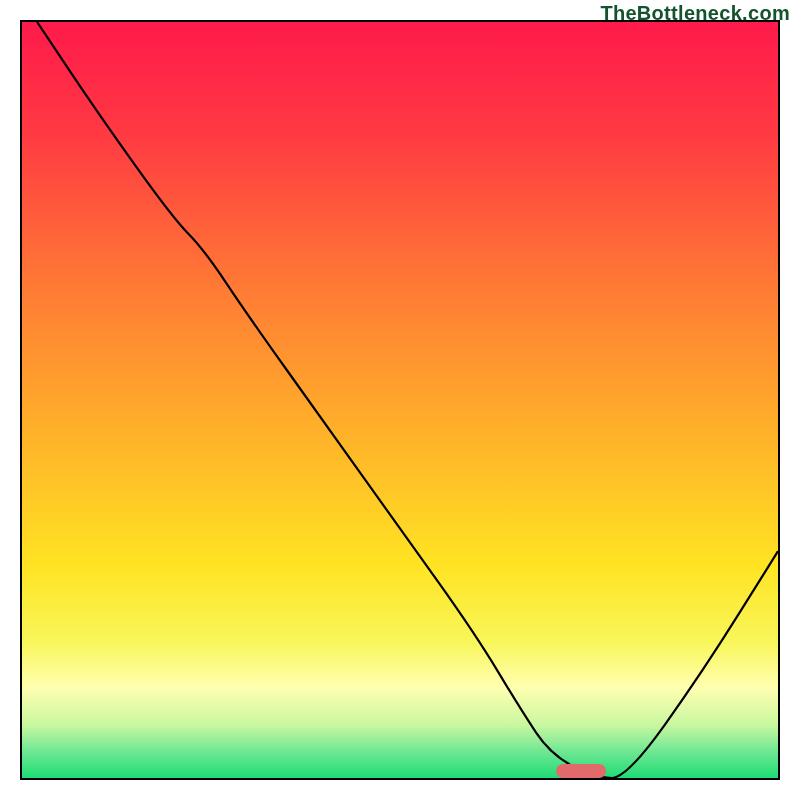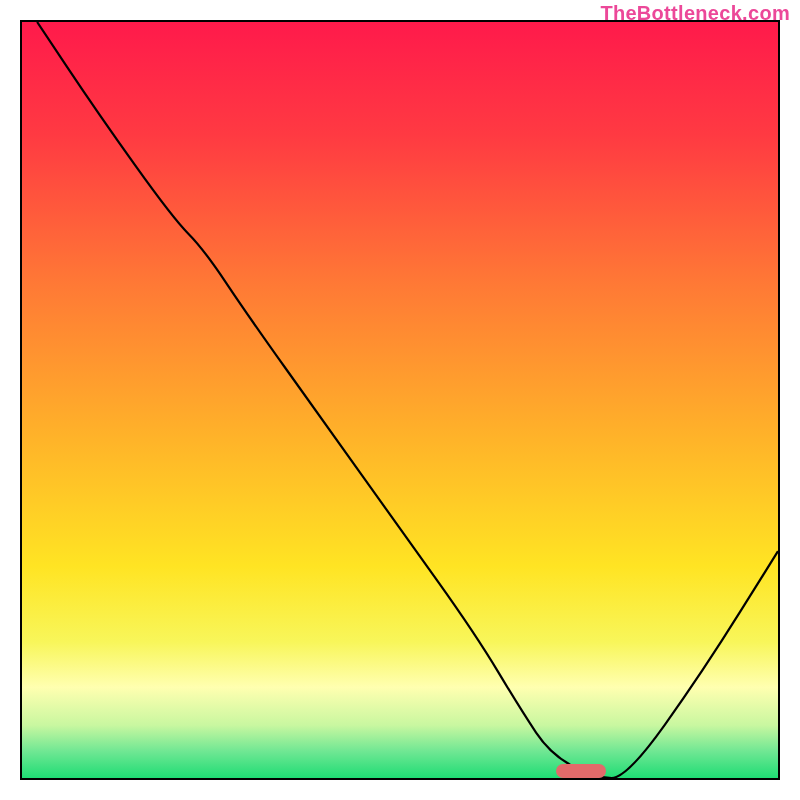--- a/index.html
+++ b/index.html
@@ -27,21 +27,21 @@
     top: 0;
     width: 100%;
     height: 100%;
   }
   .watermark {
     position: absolute;
     top: 2px;
     right: 10px;
     font-size: 20px;
     font-weight: 600;
-    color: #ec4899;
+    color: #14532d;
     letter-spacing: 0.3px;
   }
   .marker {
     position: absolute;
     width: 50px;
     height: 14px;
     border-radius: 7px;
     transform: translate(-50%, -50%);
   }
 </style>

